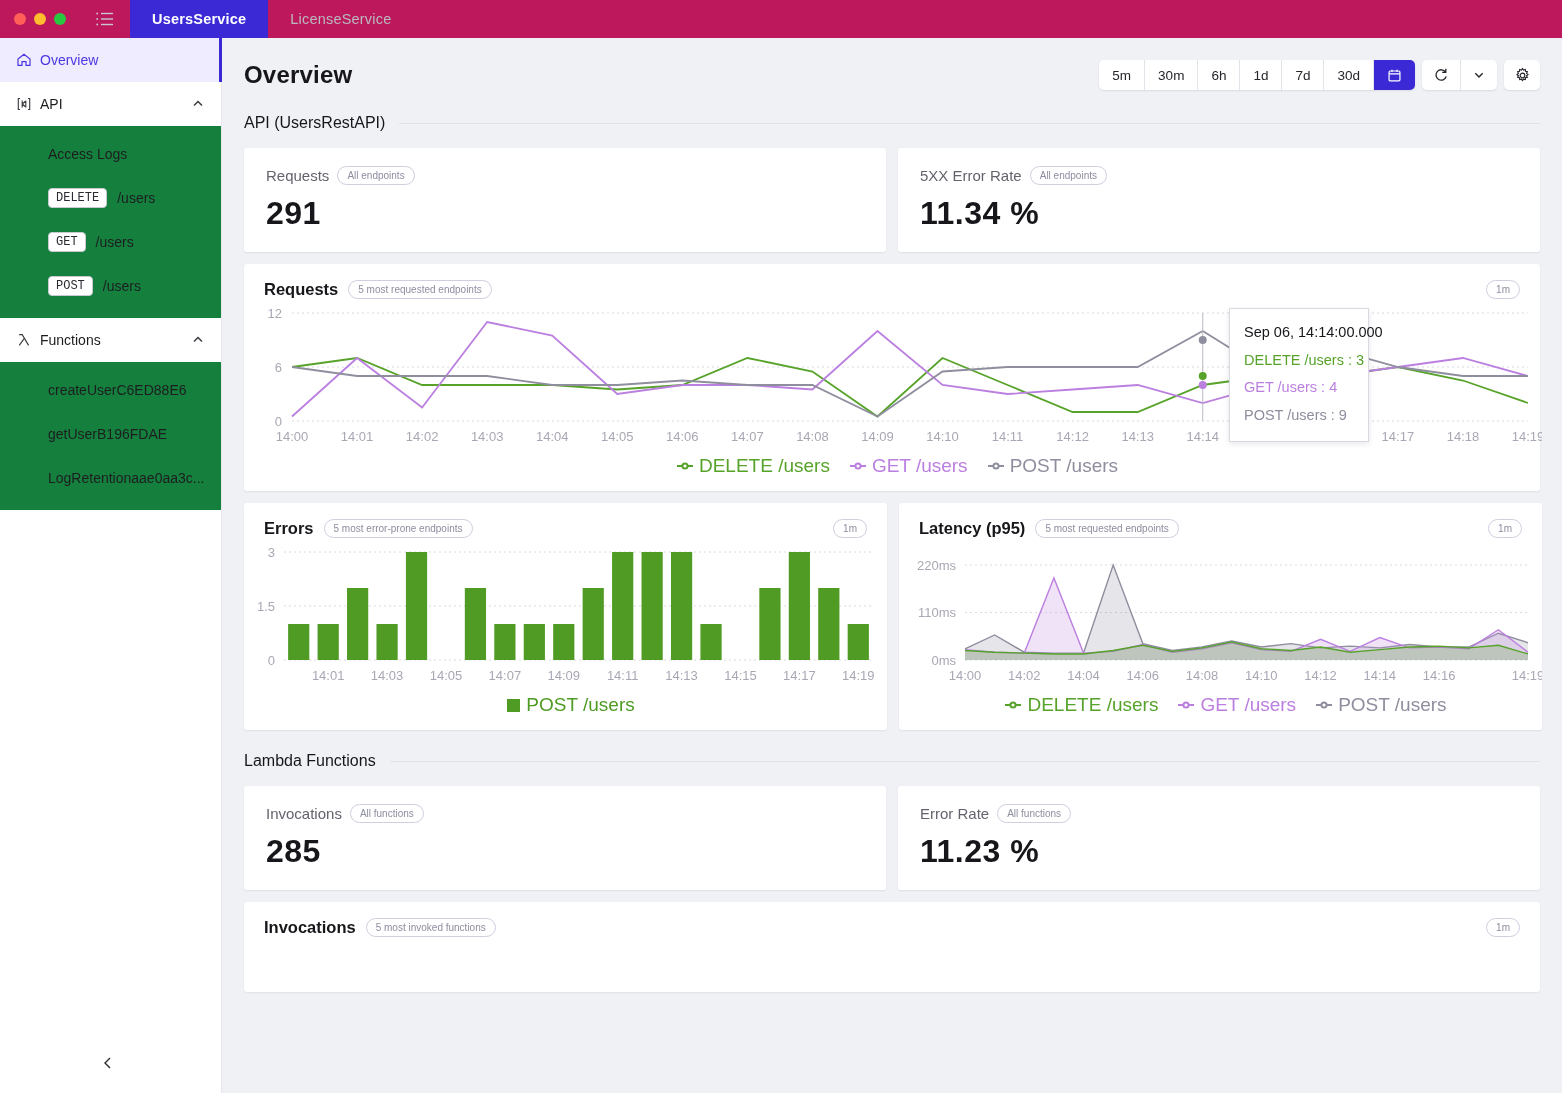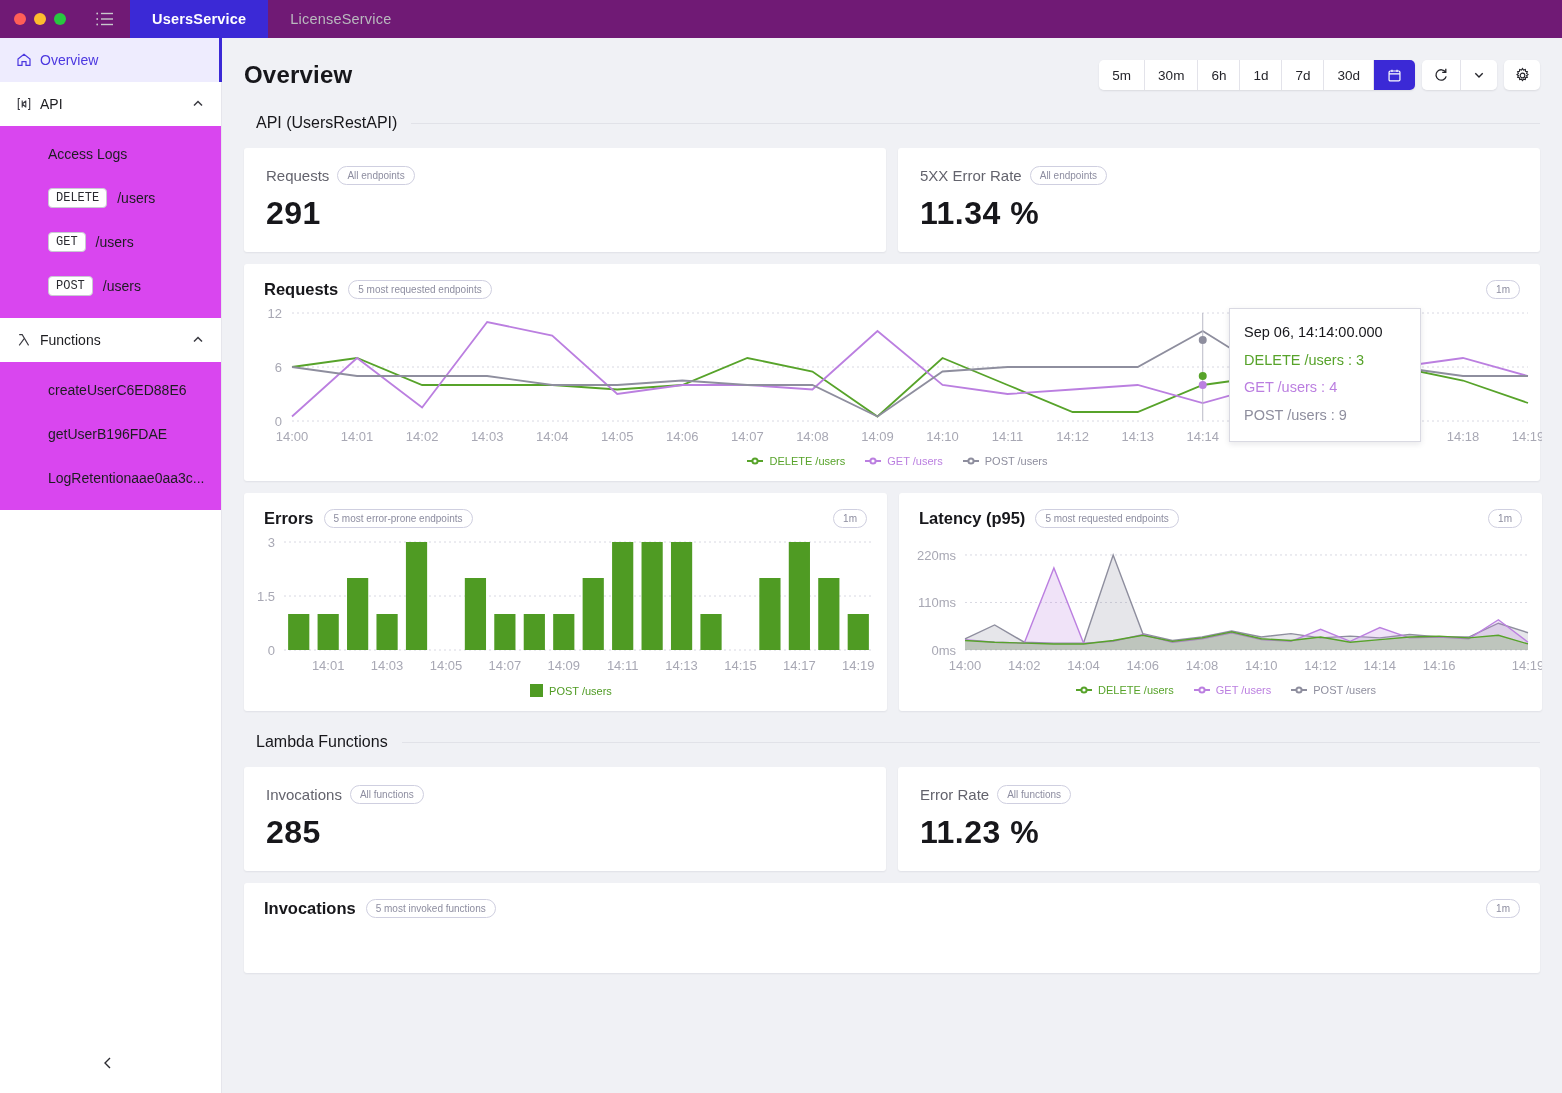--- a/index.html
+++ b/index.html
@@ -3,21 +3,21 @@
 <meta charset="utf-8">
 <style>
   * { box-sizing: border-box; margin: 0; padding: 0; }
   html, body {
     width: 1562px; height: 1093px;
     font-family: "Liberation Sans", sans-serif;
     background: #ffffff; overflow: hidden;
   }
   
   .titlebar {
-    height: 38px; background: #701a75; display: flex; align-items: stretch;
+    height: 38px; background: #be185d; display: flex; align-items: stretch;
     position: relative;
   }
   .traffic { display: flex; align-items: center; gap: 8px; padding: 0 14px 0 14px; }
   .dot { width: 12px; height: 12px; border-radius: 50%; }
   .dot.red { background: #ff5f57; }
   .dot.yellow { background: #febc2e; }
   .dot.green { background: #28c840; }
   .hamburger { display:flex; align-items:center; padding: 0 16px; color:#c8c8cc; }
   .hamburger svg { display:block; }
   .tab {
@@ -38,21 +38,21 @@
     display: flex; align-items: center; height: 44px; padding: 0 16px;
     font-size: 14px; color: #1d1d20; cursor: default; position: relative;
   }
   .nav-row .ico { width: 24px; display:flex; align-items:center; color:#3a3a41; }
   .nav-row.active { background: #eeecfe; color: #4b37e0; }
   .nav-row.active .ico { color: #4b37e0; }
   .nav-row.active::after {
     content:""; position:absolute; right:-1px; top:0; bottom:0; width:3px; background:#3b29d6;
   }
   .nav-row .chev { margin-left:auto; color:#3a3a41; display:flex; }
-  .group-body { background:#d946ef; padding: 6px 0 10px 0; }
+  .group-body { background:#15803d; padding: 6px 0 10px 0; }
   .sub-row {
     display:flex; align-items:center; gap:10px; height:44px; padding: 0 16px 0 48px;
     font-size: 14px; color:#1d1d20; cursor: default;
   }
   .method {
     border:1px solid #c9c9d2; border-radius:4px; padding:3px 7px;
     font-family: "Liberation Mono", monospace; font-size: 12px; color:#2a2a30; background:#fff;
     line-height: 1;
   }
   .path { font-size: 14px; color:#1d1d20; }
@@ -84,21 +84,21 @@
   }
   .btn-group > div:last-child { border-right:none; }
   .icon-btn {
     background:#fff; height:30px; width:36px; border-radius:5px; display:flex;
     align-items:center; justify-content:center; color:#25252b;
     box-shadow: 0 1px 2px rgba(16,16,40,.10);
   }
 
   .scroll { padding: 0 22px 0 22px; }
   .section-head {
-    display:flex; align-items:center; gap:14px; margin: 14px 0 16px 12px;
+    display:flex; align-items:center; gap:14px; margin: 14px 0 16px 0;
   }
   .section-head .t { font-size: 16px; color:#17171b; font-weight:400; white-space:nowrap; }
   .section-head .rule { flex:1; height:1px; background:#e1e2e8; }
 
   .row2 { display:flex; gap:12px; }
   .card {
     background:#fff; border-radius:3px; box-shadow: 0 1px 2px rgba(16,16,40,.07);
     padding: 18px 22px 20px 22px;
   }
   .card.half { flex:1; }
@@ -109,21 +109,21 @@
     font-size:10px; color:#8d8da0; line-height:1.3;
   }
   .kpi-value { font-size: 32px; color:#17171b; margin-top: 10px; font-weight:700; letter-spacing:.5px;}
 
   .chart-card { background:#fff; border-radius:3px; box-shadow: 0 1px 2px rgba(16,16,40,.07); }
   .chart-head { display:flex; align-items:center; padding: 16px 20px 4px 20px; gap:10px; }
   .chart-head .ct { font-size: 16.5px; font-weight:700; color:#17171b; }
   .chart-head .spacer { flex:1; }
   .chart-body { position:relative; }
   .legend {
-    display:flex; justify-content:center; gap:20px; font-size:11px; padding: 2px 0 14px 11px;
+    display:flex; justify-content:center; gap:20px; font-size:19px; padding: 2px 0 14px 11px;
   }
   .legend .li { display:flex; align-items:center; gap:6px; }
   .lmark { display:block; }
 
   svg text { font-family: "Liberation Sans", sans-serif; }
   .tick { font-size: 13px; fill:#a8a8b4; }
 
   
   .tt {
     position:absolute; background:#fff; border:1px solid #d9d9e2;
@@ -341,21 +341,21 @@
               <text x="1218.9473684210527" y="138" text-anchor="middle" class="tick">14:18</text>
               <text x="1284" y="138" text-anchor="middle" class="tick">14:19</text>
               <path d="M48 64 L113.05263157894737 54.99999999999999 L178.10526315789474 82.00000000000001 L243.1578947368421 82.00000000000001 L308.2105263157895 82.00000000000001 L373.2631578947368 86.49999999999999 L438.3157894736842 82.00000000000001 L503.36842105263156 54.99999999999999 L568.421052631579 68.5 L633.4736842105264 113.5 L698.5263157894736 54.99999999999999 L763.578947368421 82.00000000000001 L828.6315789473684 109 L893.6842105263158 109 L958.7368421052631 82.00000000000001 L1023.7894736842105 73 L1088.842105263158 73 L1153.8947368421052 64 L1218.9473684210527 77.5 L1284 100" fill="none" stroke="#57a32a" stroke-width="1.8"></path>
               <path d="M48 113.5 L113.05263157894737 54.99999999999999 L178.10526315789474 104.5 L243.1578947368421 19.000000000000004 L308.2105263157895 32.5 L373.2631578947368 91 L438.3157894736842 82.00000000000001 L503.36842105263156 82.00000000000001 L568.421052631579 86.49999999999999 L633.4736842105264 27.999999999999996 L698.5263157894736 82.00000000000001 L763.578947368421 91 L828.6315789473684 86.49999999999999 L893.6842105263158 82.00000000000001 L958.7368421052631 100 L1023.7894736842105 82.00000000000001 L1088.842105263158 73 L1153.8947368421052 64 L1218.9473684210527 54.99999999999999 L1284 73" fill="none" stroke="#bb7fe0" stroke-width="1.8"></path>
               <path d="M48 64 L113.05263157894737 73 L178.10526315789474 73 L243.1578947368421 73 L308.2105263157895 82.00000000000001 L373.2631578947368 82.00000000000001 L438.3157894736842 77.5 L503.36842105263156 82.00000000000001 L568.421052631579 82.00000000000001 L633.4736842105264 113.5 L698.5263157894736 68.5 L763.578947368421 64 L828.6315789473684 64 L893.6842105263158 64 L958.7368421052631 27.999999999999996 L1023.7894736842105 68.5 L1088.842105263158 46.00000000000001 L1153.8947368421052 64 L1218.9473684210527 73 L1284 73" fill="none" stroke="#8e8e9e" stroke-width="1.8"></path>
               <line x1="958.7368421052631" x2="958.7368421052631" y1="10" y2="118" stroke="#b9b9c6" stroke-width="1"></line>
               <circle cx="958.7368421052631" cy="37" r="4" fill="#8e8e9e"></circle>
               <circle cx="958.7368421052631" cy="73" r="4" fill="#57a32a"></circle>
               <circle cx="958.7368421052631" cy="82.00000000000001" r="4" fill="#bb7fe0"></circle>
             </svg>
-          <div class="tt" style="left:985px; top:5px; width:192px;">
+          <div class="tt" style="left:985px; top:5px; width:140px;">
             <div class="ttrow tdate">Sep 06, 14:14:00.000</div>
             <div class="ttrow" style="color:#57a32a;">DELETE /users : 3</div>
             <div class="ttrow" style="color:#bb7fe0;">GET /users : 4</div>
             <div class="ttrow" style="color:#8e8e9e;">POST /users : 9</div>
           </div>
         </div>
         <div class="legend">
           <span class="li">
             <svg class="lmark" width="16" height="10">
                 <line x1="0" y1="5" x2="16" y2="5" stroke="#57a32a" stroke-width="2"></line>

